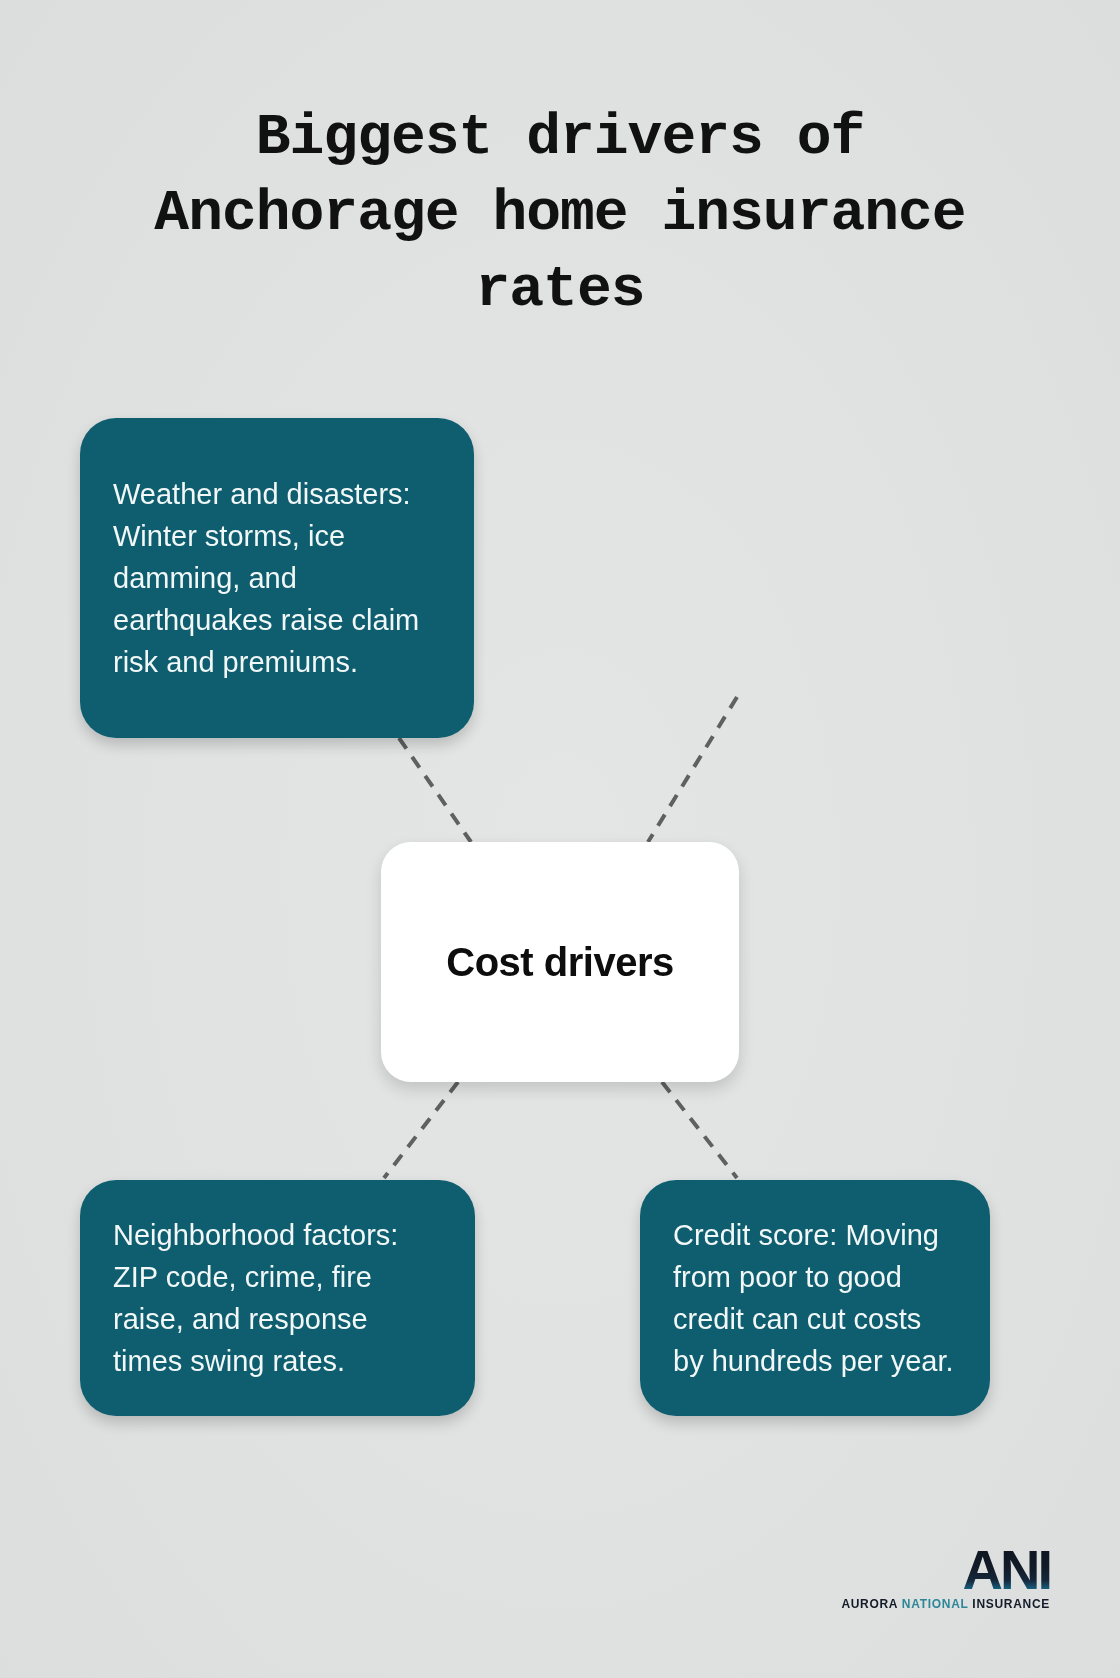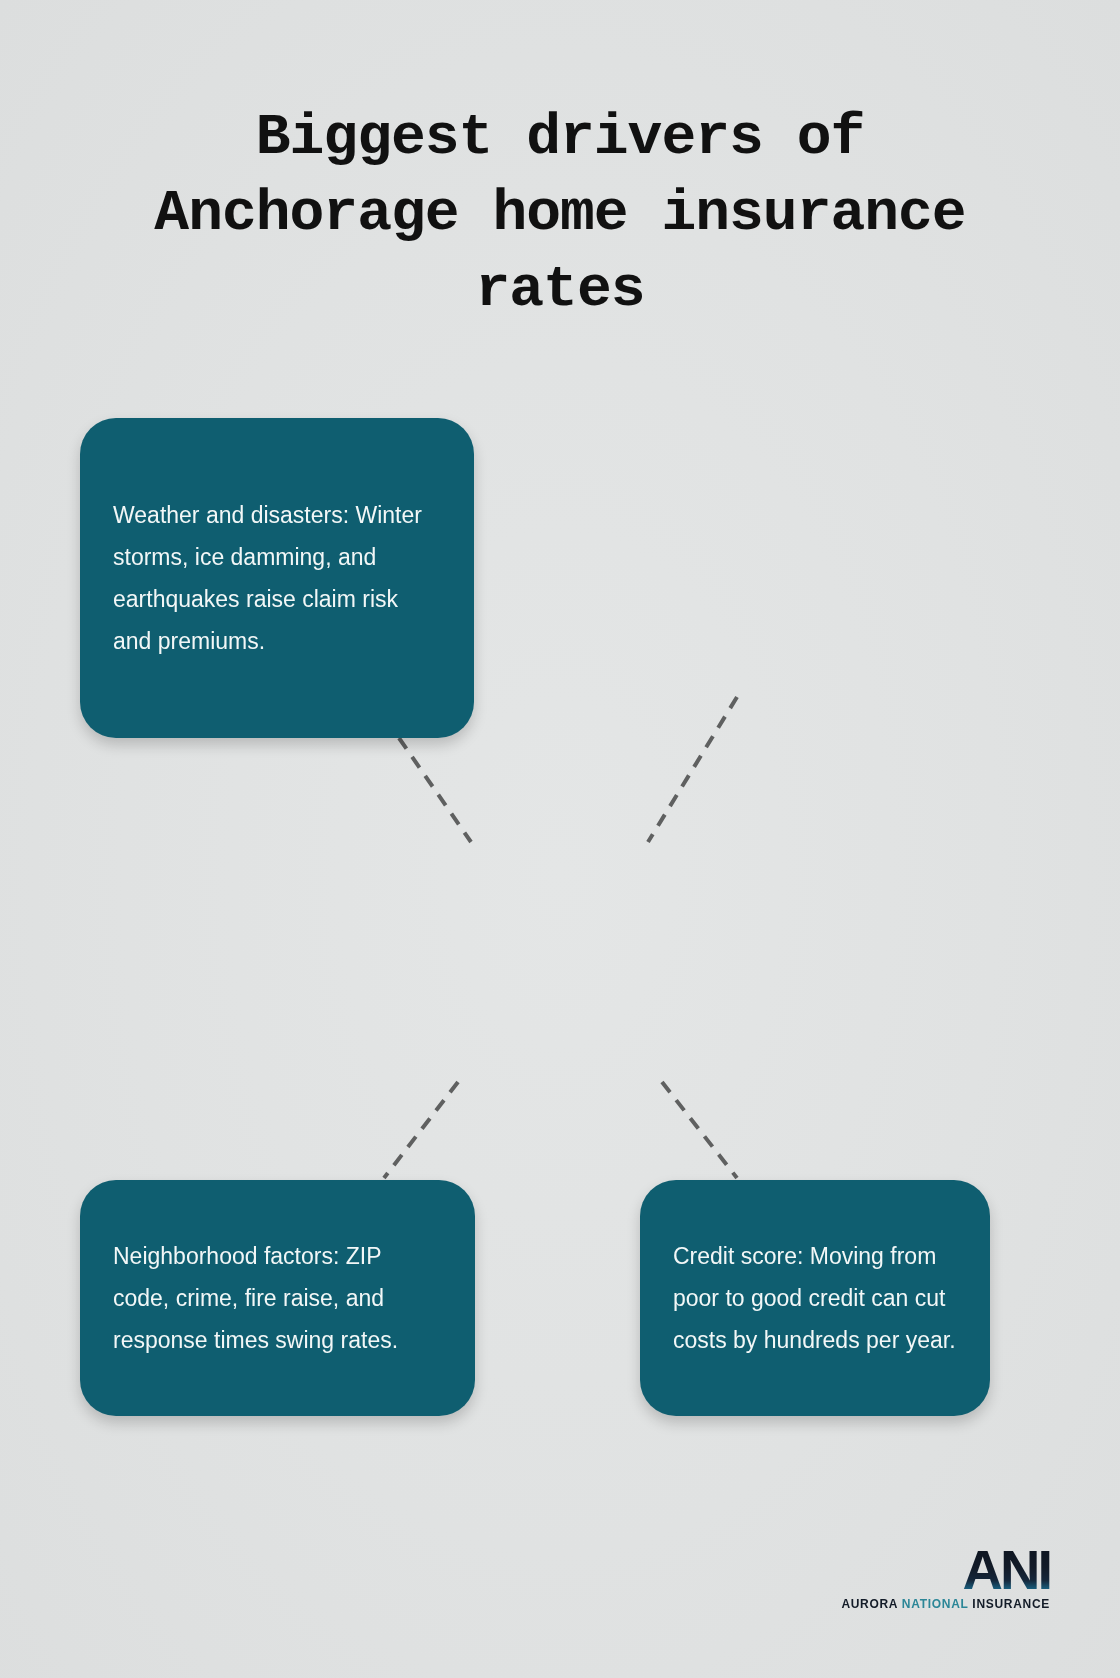--- a/index.html
+++ b/index.html
@@ -40,21 +40,21 @@
     stroke-dasharray:13 10;
   }
   .card{
     position:absolute;
     background:var(--card-teal);
     color:var(--card-text);
     border-radius:36px;
     display:flex;
     align-items:center;
     padding:0 33px;
-    font-size:23px;
+    font-size:29px;
     line-height:42px;
     box-shadow:0 7px 14px rgba(0,0,0,0.18);
   }
   .card-tl{left:80px;top:418px;width:394px;height:320px;}
   .card-tr{left:642px;top:418px;width:398px;height:279px;}
   .card-bl{left:80px;top:1180px;width:395px;height:236px;}
   .card-br{left:640px;top:1180px;width:350px;height:236px;}
   .center-node{
     position:absolute;
     left:381px;top:842px;width:358px;height:240px;
@@ -108,20 +108,23 @@
     <line x1="737" y1="697" x2="648" y2="842"></line>
     <line x1="458" y1="1082" x2="384" y2="1178"></line>
     <line x1="662" y1="1082" x2="737" y2="1178"></line>
   </svg>
 
   <div class="card card-tl">
     <p>Weather and disasters: Winter storms, ice damming, and earthquakes raise claim risk and premiums.</p>
   </div>
 
 
+  <div class="center-node">
+    <span>Cost drivers</span>
+  </div>
 
   <div class="card card-bl">
     <p>Neighborhood factors: ZIP code, crime, fire raise, and response times swing rates.</p>
   </div>
 
   <div class="card card-br">
     <p>Credit score: Moving from poor to good credit can cut costs by hundreds per year.</p>
   </div>
 
   <div class="brand">

